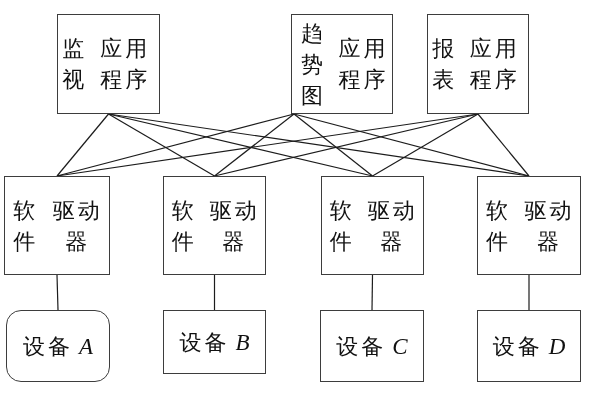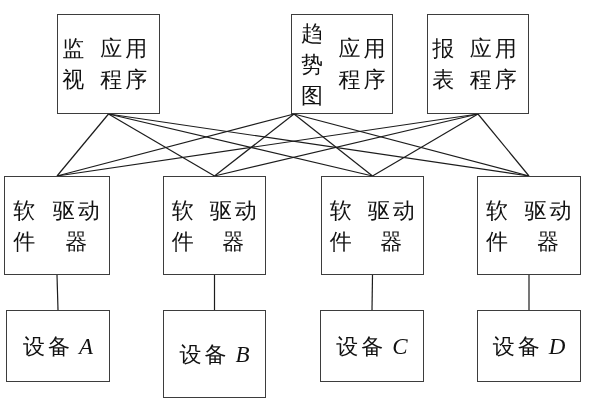--- a/index.html
+++ b/index.html
@@ -28,22 +28,22 @@
   
   .app1{left:57px;top:14px;width:103px;height:100px;}
   .app2{left:243px;top:14px;width:102px;height:100px;margin-left:48px;}
   .app3{left:427px;top:14px;width:102px;height:100px;font-family:Liberation Serif, serif;}
   
   .drv1{left:4px;top:176px;width:106px;height:99px;}
   .drv2{left:163px;top:176px;width:103px;height:99px;}
   .drv3{left:321px;top:176px;width:103px;height:99px;}
   .drv4{left:477px;top:176px;width:104px;height:99px;}
   
-  .dev1{left:6px;top:310px;width:104px;height:72px;}
-  .dev2{left:163px;top:310px;width:103px;height:88px;}
+  .dev1{left:6px;top:310px;width:104px;height:72px;border-radius:15px;}
+  .dev2{left:163px;top:310px;width:103px;height:64px;}
   .dev3{left:320px;top:310px;width:104px;height:72px;text-align:center;}
   .dev4{left:477px;top:310px;width:104px;height:72px;}
   .dev .letter{
     font-style:italic;
     letter-spacing:0;
     margin-left:6px;
     font-size:23px;
   }
 </style>
 </head>

